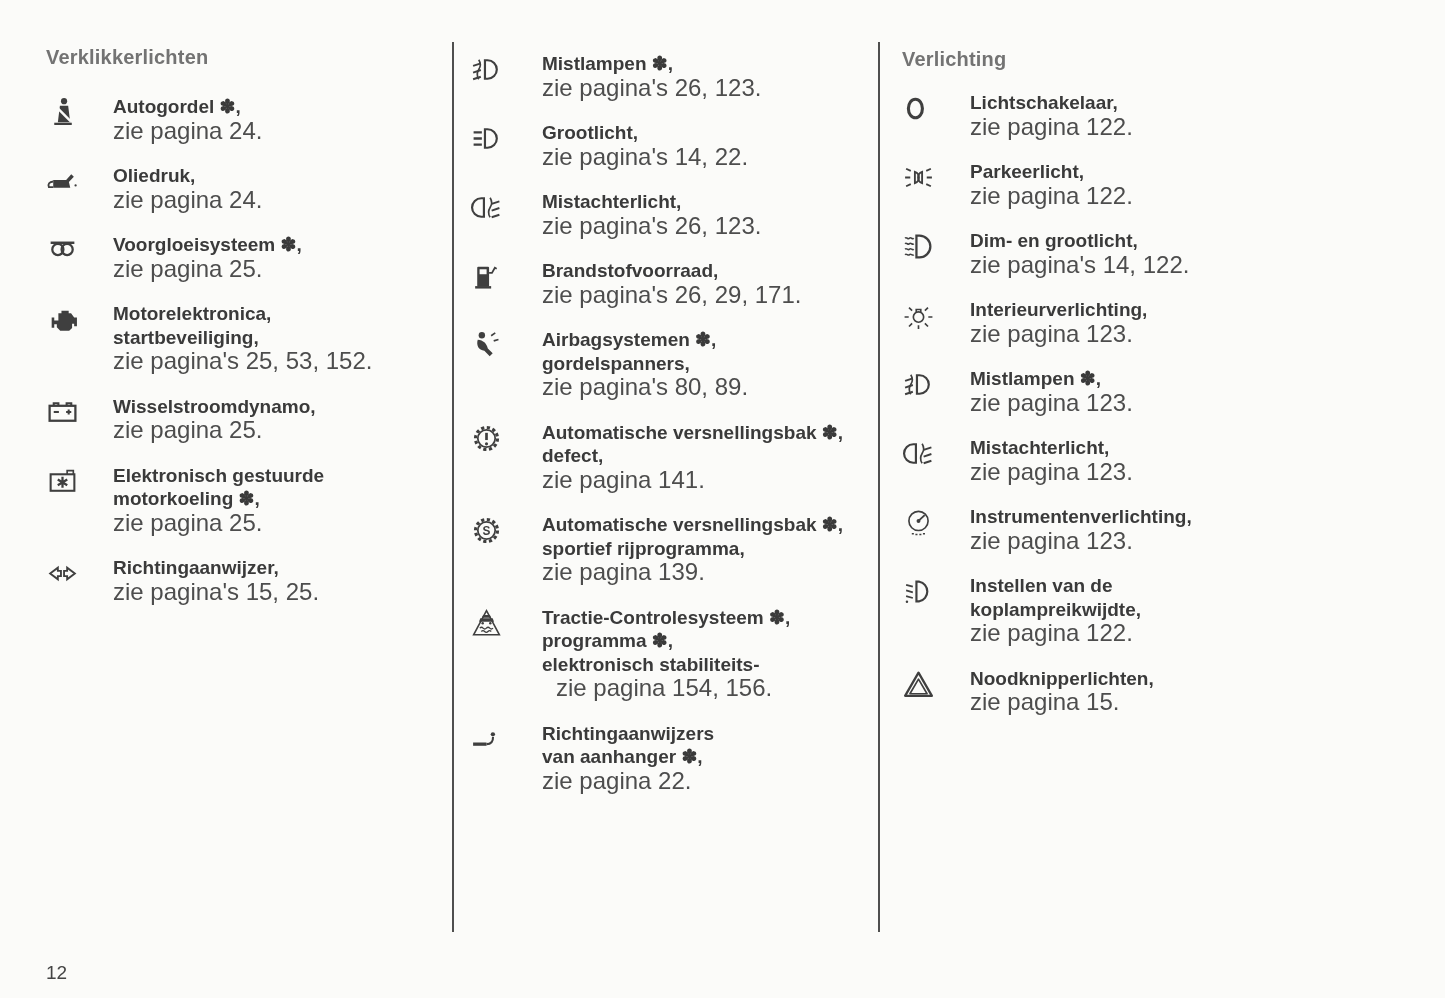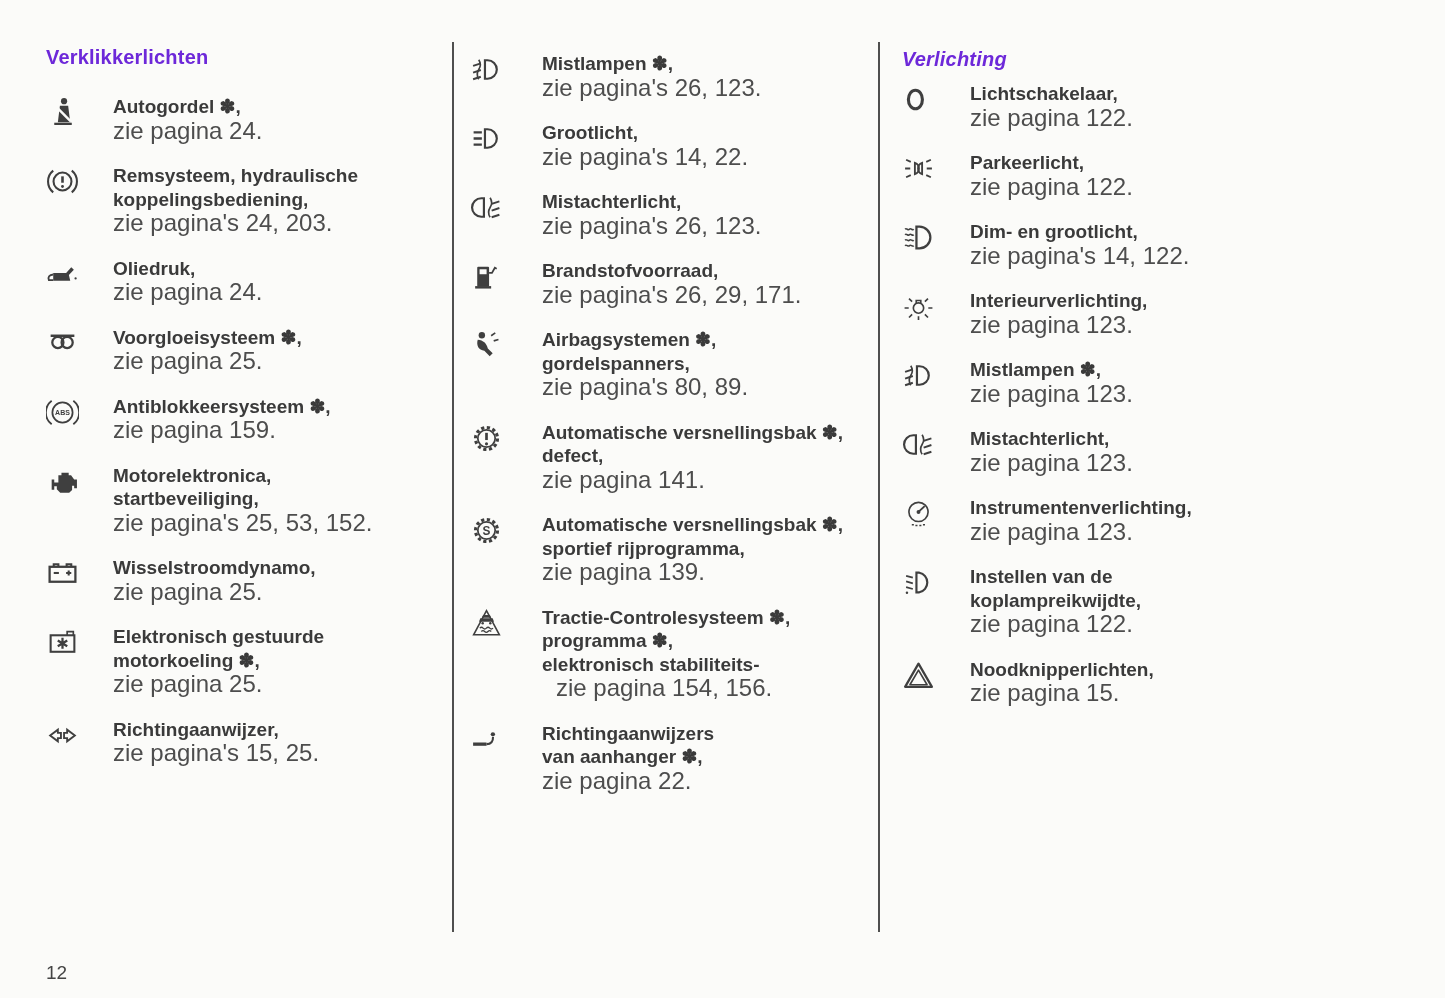--- a/index.html
+++ b/index.html
@@ -13,24 +13,24 @@
   }
   .divider{position:absolute;top:42px;height:890px;width:2px;background:#4f4f4f;}
   .divider.d1{left:452px;}
   .divider.d2{left:878px;}
   .col{position:absolute;}
   .col1{left:46px;top:46px;width:385px;}
   .col2{left:470px;top:52px;width:390px;}
   .col3{left:902px;top:48px;width:390px;}
   .title{
     font-size:20px;font-weight:bold;margin:0 0 26px 0;
-    color:#6d28d9;letter-spacing:.2px;
+    color:#737373;letter-spacing:.2px;
   }
   .title:empty{display:none;}
-  .col3 .title{margin-bottom:11px;font-style:italic;}
+  .col3 .title{margin-bottom:20px;}
   .items{display:flex;flex-direction:column;gap:22px;}
   .item{display:flex;align-items:flex-start;}
   .icon{flex:0 0 67px;width:67px;padding-top:1px;color:#3f3f3f;}
   .col2 .icon{flex-basis:72px;width:72px;}
   .col3 .icon{flex-basis:68px;width:68px;}
   .icon svg{width:33px;height:33px;display:block;}
   .name{font-weight:bold;font-size:19px;line-height:23.5px;color:#3a3a3a;}
   .ref{font-size:24px;line-height:23.5px;color:#4d4d4d;}
   .ref.indent{padding-left:14px;}
   .page-number{position:absolute;left:46px;top:938px;font-size:19px;color:#454545;margin-top:24px;}
@@ -54,36 +54,20 @@
               <path d="M8 27 h17" stroke="currentColor" stroke-width="2.2" fill="none"></path>
             </svg>
           </span>
           <div class="text">
             <div class="name">Autogordel ✽,</div>
             <div class="ref">zie pagina 24.</div>
           </div>
         </div>
         <div class="item">
           <span class="icon">
-            <svg viewBox="0 0 32 32" fill="none" stroke="currentColor">
-              <path d="M7 5.5 a13.5 13.5 0 0 0 0 21" stroke-width="2"></path>
-              <path d="M25 5.5 a13.5 13.5 0 0 1 0 21" stroke-width="2"></path>
-              <circle cx="16" cy="16" r="8.7" stroke-width="2"></circle>
-              <path d="M16 11 v6.2" stroke-width="2.5"></path>
-              <circle cx="16" cy="20.8" r="1.4" fill="currentColor" stroke="none"></circle>
-            </svg>
-          </span>
-          <div class="text">
-            <div class="name">Remsysteem, hydraulische</div>
-            <div class="name">koppelingsbediening,</div>
-            <div class="ref">zie pagina's 24, 203.</div>
-          </div>
-        </div>
-        <div class="item">
-          <span class="icon">
             <svg viewBox="0 0 32 32">
               <path d="M7 14.5 h12.5 l5 -5.5 2.5 2.3 -4.8 5.2 1.3 5.5 H7 z" fill="currentColor"></path>
               <path d="M7 16 c-3.8 .2 -5.4 2.6 -4.2 5.4 l4.2 .1" fill="none" stroke="currentColor" stroke-width="1.8"></path>
               <circle cx="28.7" cy="19.8" r="1.1" fill="currentColor"></circle>
             </svg>
           </span>
           <div class="text">
             <div class="name">Oliedruk,</div>
             <div class="ref">zie pagina 24.</div>
           </div>
@@ -92,34 +76,20 @@
           <span class="icon">
             <svg viewBox="0 0 32 32" fill="none" stroke="currentColor">
               <path d="M4.5 8.5 h23" stroke-width="2.4"></path>
               <circle cx="11.5" cy="15" r="5.4" stroke-width="2.2"></circle>
               <circle cx="20.5" cy="15" r="5.4" stroke-width="2.2"></circle>
             </svg>
           </span>
           <div class="text">
             <div class="name">Voorgloeisysteem ✽,</div>
             <div class="ref">zie pagina 25.</div>
-          </div>
-        </div>
-        <div class="item">
-          <span class="icon">
-            <svg viewBox="0 0 32 32" fill="none" stroke="currentColor">
-              <path d="M5.5 4.5 a14.5 14.5 0 0 0 0 23" stroke-width="1.8"></path>
-              <path d="M26.5 4.5 a14.5 14.5 0 0 1 0 23" stroke-width="1.8"></path>
-              <circle cx="16" cy="16" r="9.8" stroke-width="1.7"></circle>
-              <text x="16" y="18.6" text-anchor="middle" font-size="6.8" font-weight="bold" font-family="Liberation Sans, sans-serif" fill="currentColor" stroke="none">ABS</text>
-            </svg>
-          </span>
-          <div class="text">
-            <div class="name">Antiblokkeersysteem ✽,</div>
-            <div class="ref">zie pagina 159.</div>
           </div>
         </div>
         <div class="item">
           <span class="icon">
             <svg viewBox="0 0 32 32">
               <path d="M12 10 h3 V7.5 h7 V10 h2.3 l3 4 H30 v8.5 h-2.7 v-2.5 h-2 v4.2 l-2.8 2.8 h-8.7 L10.5 23.5 v-3 H8 v3.5 H5.5 v-10 H8 v3 h4 z" fill="currentColor"></path>
             </svg>
           </span>
           <div class="text">
             <div class="name">Motorelektronica,</div>

